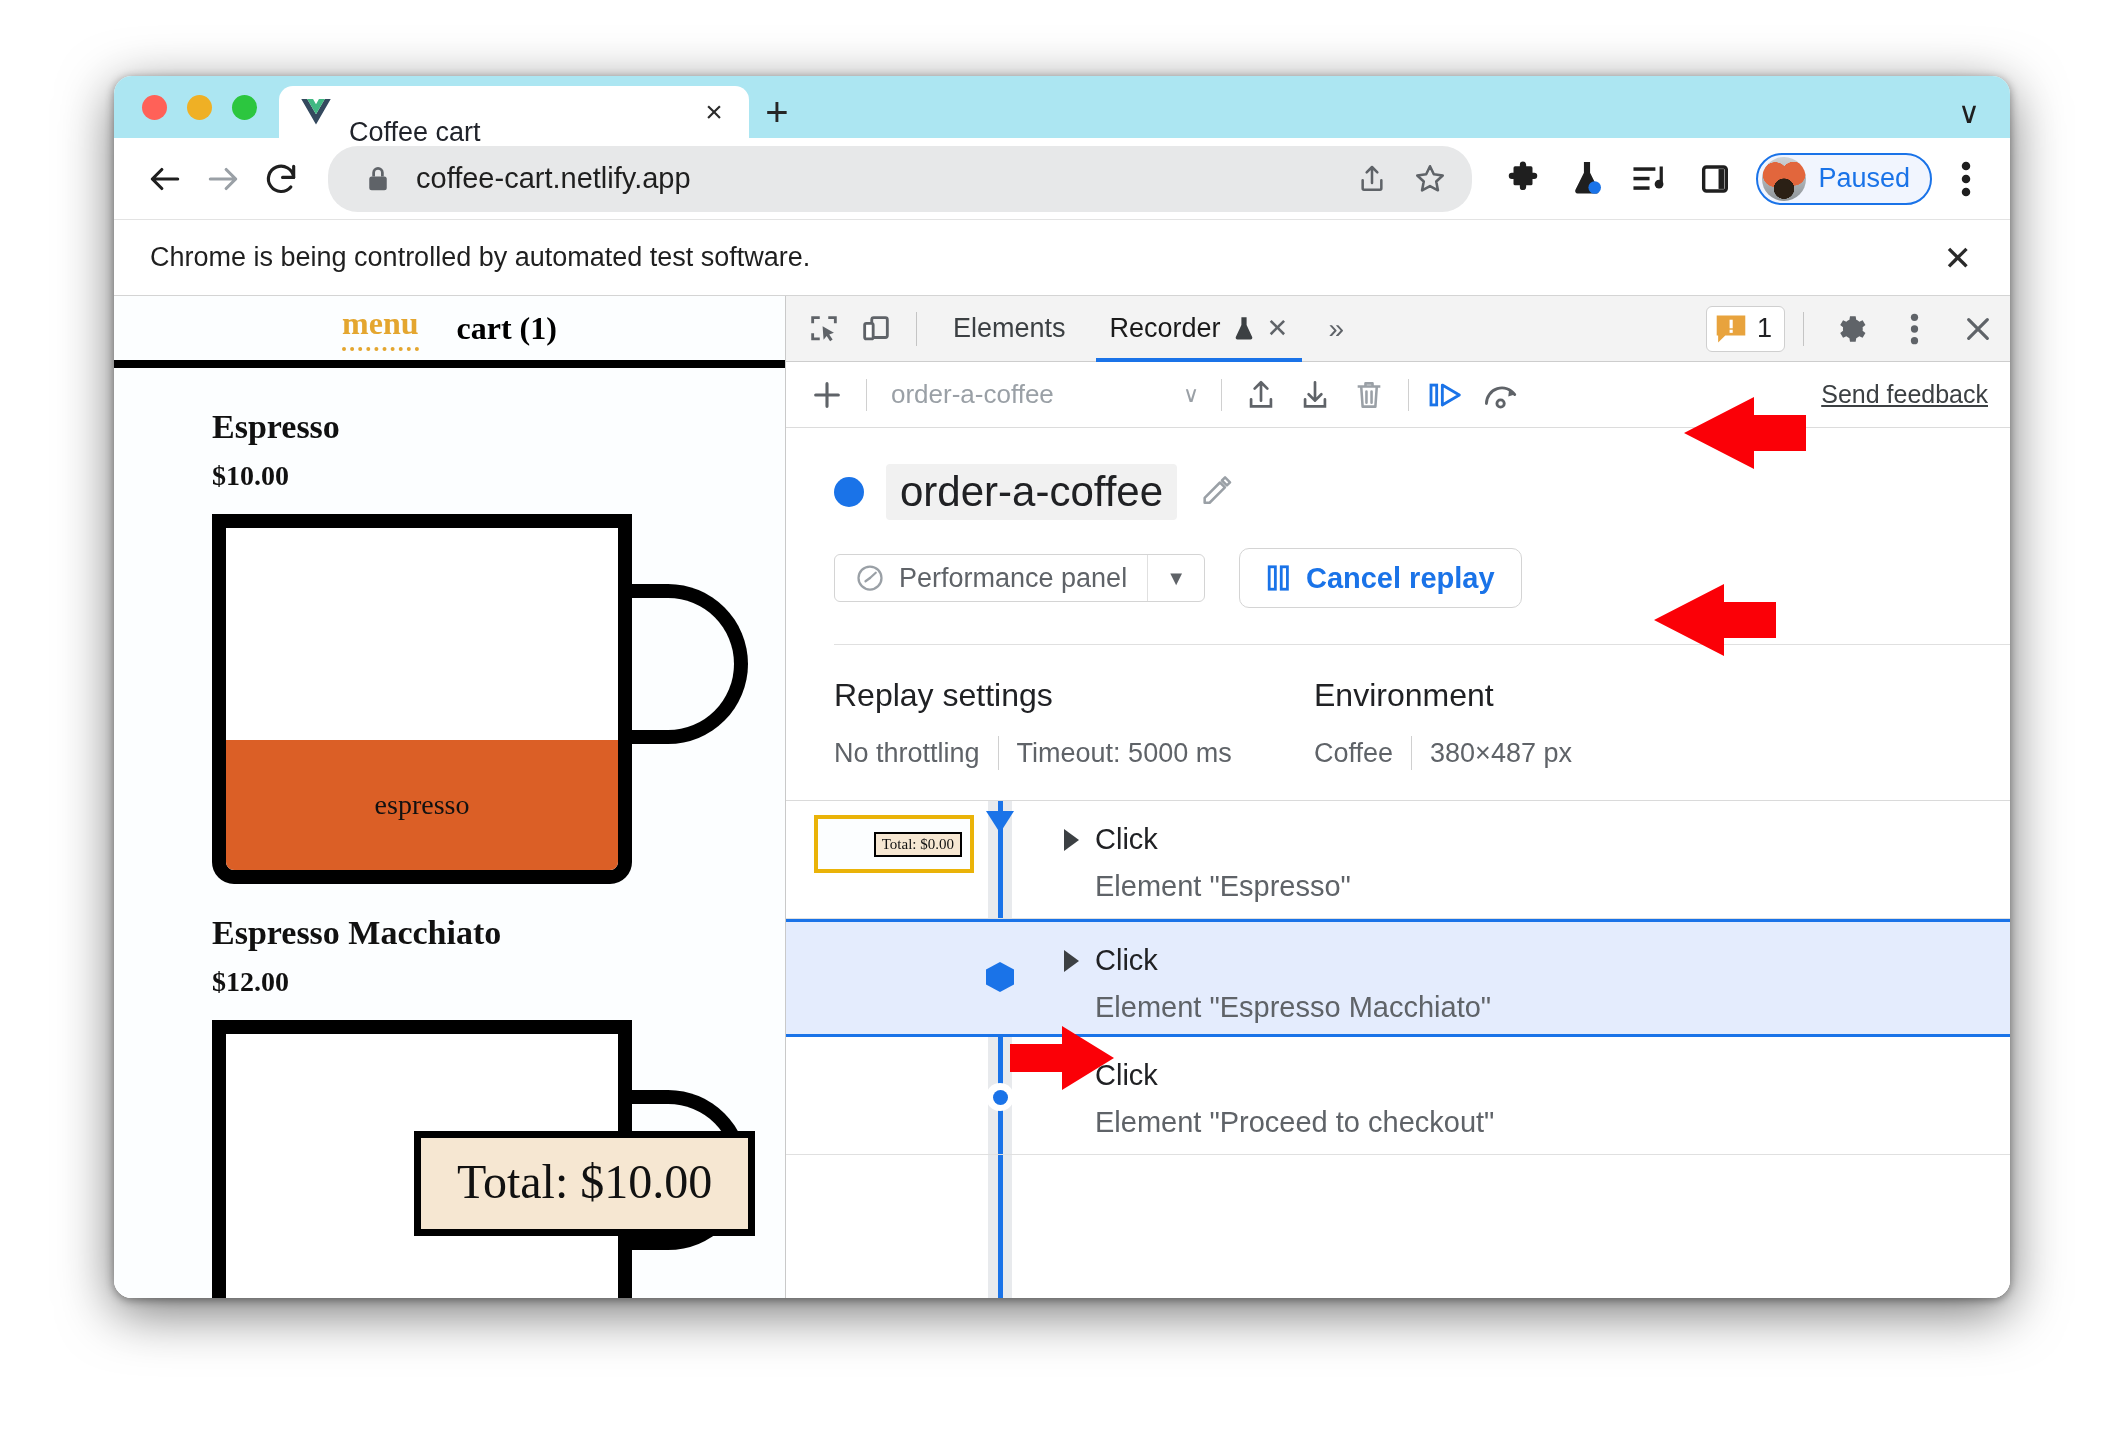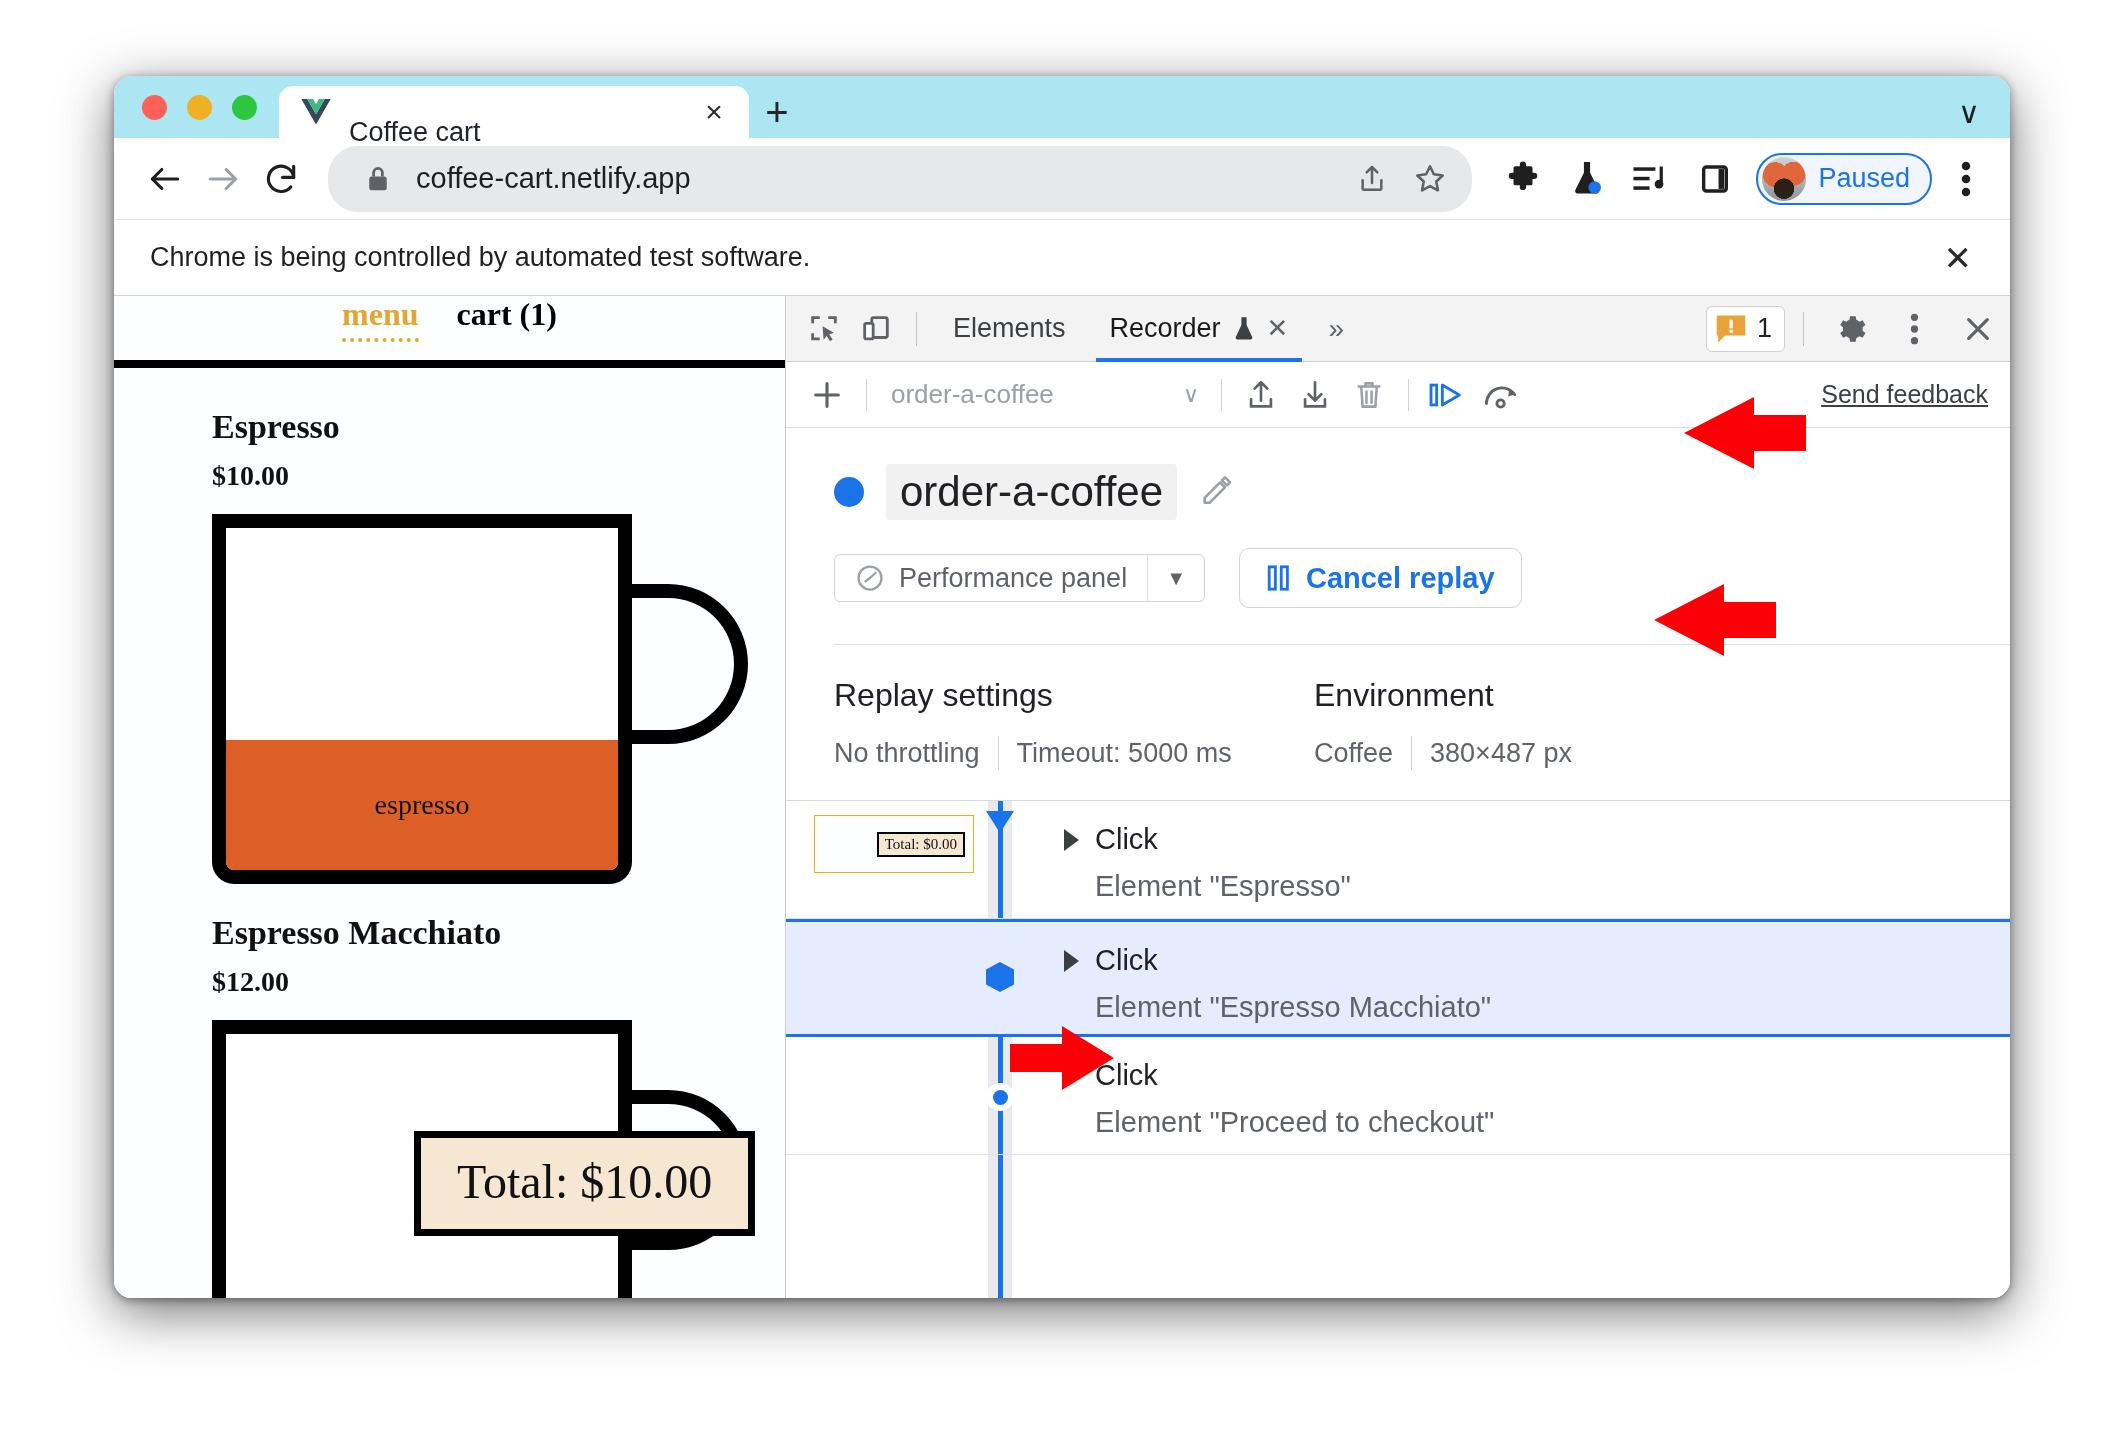--- a/index.html
+++ b/index.html
@@ -114,21 +114,21 @@
   
   .split { display:flex; height: 1002px; background:#fff; }
 
   
   .page {
     width: 672px; flex:none; background:#fcfeff; position:relative; overflow:hidden;
     border-right: 1px solid #c9c9c9;
     font-family: "Liberation Serif", serif;
   }
   .cc-nav {
-    height: 72px; display:flex; align-items:flex-start; justify-content:center; gap: 38px;
+    height: 72px; display:flex; align-items:center; justify-content:center; gap: 38px;
     border-bottom: 8px solid #000;
   }
   .cc-nav a { font-size: 32px; font-weight:700; color:#000; text-decoration:none; }
   .cc-nav a.active { color:#e4a62f; border-bottom: 4px dotted #e4a62f; padding-bottom: 5px; }
 
   .cc-body { padding: 40px 0 0 98px; }
   .cc-title { font-size: 34px; font-weight:700; color:#111; }
   .cc-price { font-size: 28px; font-weight:700; color:#111; margin-top: 14px; }
 
   .cup { position:relative; width: 430px; height: 370px; margin-top: 22px; }
@@ -243,21 +243,21 @@
   .rail-line {
     position:absolute; left: 212px; top:0; bottom:0; width: 5px; background:#1a73e8;
   }
   .step {
     position:relative; min-height: 118px; display:flex; align-items:flex-start;
     border-bottom:1px solid #e0e0e0; padding-top: 22px;
   }
   .step.sel { background:#e4ecfd; border-top: 3px solid #1a73e8; border-bottom: 3px solid #1a73e8; }
   .step-thumb {
     position:absolute; left: 28px; top: 14px; width: 160px; height: 58px;
-    border:1px solid #eab308; background:#fcfeff;
+    border:4px solid #eab308; background:#fcfeff;
     display:flex; align-items:center; justify-content:flex-end; padding-right: 8px;
   }
   .step-thumb .tchip {
     background:#f6e7d2; border:2px solid #000; font-family:"Liberation Serif", serif;
     font-size: 15px; padding: 2px 6px; color:#111;
   }
   .marker { position:absolute; left: 200px; width: 28px; z-index: 3; }
   .marker.arrowdown { top: 10px; }
   .marker.hex { top: 40px; }
   .marker.dot { top: 46px; }

